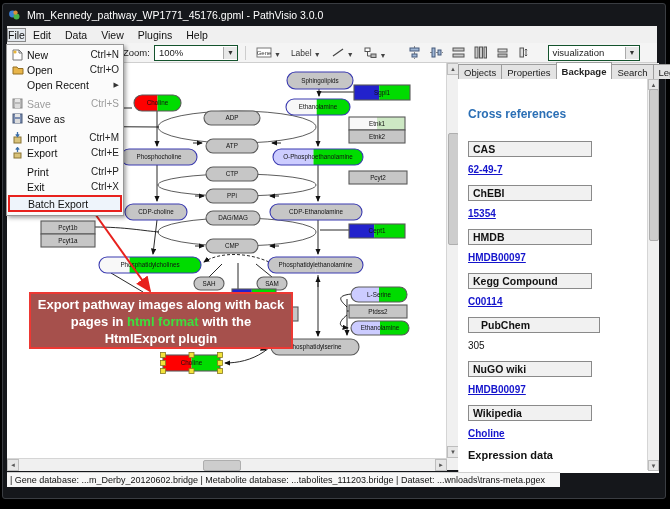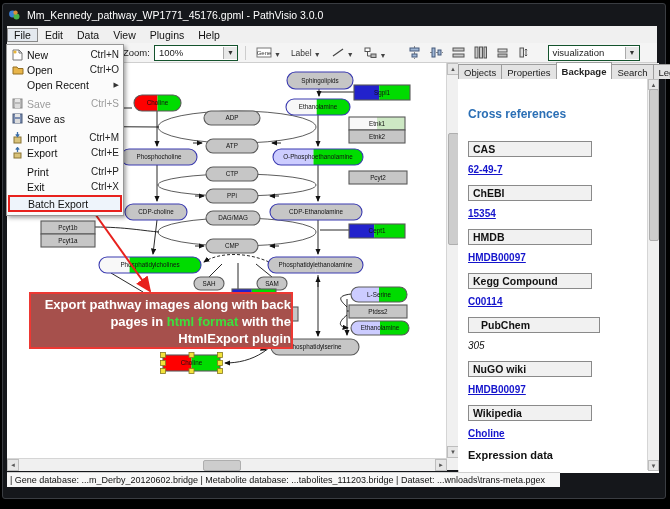--- a/index.html
+++ b/index.html
@@ -4,21 +4,21 @@
 <style>
   html,body{margin:0;padding:0;}
   body{width:670px;height:509px;background:#000;position:relative;overflow:hidden;
        font-family:"Liberation Sans",sans-serif;-webkit-font-smoothing:antialiased;}
   .abs{position:absolute;}
   
   #win{left:2px;top:3px;width:662px;height:494px;background:#15171b;border:1px solid #3a3d42;border-radius:3px;}
   #titlebar{left:8px;top:6px;width:648px;height:18px;color:#fff;font-size:10.5px;display:flex;align-items:center;gap:6px;}
   #menubar{left:7px;top:26px;width:650px;height:17px;background:#f0f0f0;border-bottom:1px solid #d9d9d9;display:flex;align-items:center;font-size:10.5px;color:#111;}
   .mb-item{padding:1px 7px;}
-  .mb-item.pressed{border:1px solid #8a8a8a;background:#e4e9ef;padding:0 6px;}
+  .mb-item.pressed{border:1px solid #8a8a8a;background:#e4e9ef;padding:0 0;}
   #toolbar{left:7px;top:43px;width:650px;height:20px;background:#f4f4f4;border-bottom:1px solid #cfcfcf;display:flex;align-items:center;font-size:9.5px;color:#222;gap:4px;padding-left:4px;box-sizing:border-box;}
   .combo{background:#fff;border:1px solid #14532d;height:14px;display:flex;align-items:center;font-size:9.5px;padding-left:4px;position:relative;}
   .combo .caret{margin-left:auto;width:13px;height:12px;background:#e8e8e8;border-left:1px solid #aaa;display:flex;align-items:center;justify-content:center;font-size:7px;color:#333;}
   .tbtn{display:flex;align-items:flex-end;gap:2px;padding:1px 3px;color:#333;}
   .tb-sep{width:1px;height:14px;background:#cdcdcd;margin:0 3px;}
   .caret-s{font-size:7px;color:#444;}
   .icon-btn{width:18px;height:15px;display:flex;align-items:center;justify-content:center;}
   
   #canvas{left:7px;top:63px;width:439px;height:395px;background:#fff;overflow:hidden;}
   #vscroll{left:446px;top:63px;width:12px;height:407px;background:#f0f0f0;border-left:1px solid #d5d5d5;}
@@ -44,21 +44,21 @@
   .fm-item{height:15px;display:flex;align-items:center;font-size:10.5px;color:#111;padding:0 4px 0 3px;position:relative;}
   .fm-item .fm-icon{width:15px;display:flex;align-items:center;justify-content:center;}
   .fm-label{margin-left:2px;}
   .fm-short{margin-left:auto;font-size:10px;color:#222;}
   .fm-item.disabled .fm-label,.fm-item.disabled .fm-short{color:#9c9c9c;}
   .fm-item.hl{border:2px solid #e8211d;background:#eef4fb;height:13px;margin:1px 1px;padding:0 2px 0 1px;}
   .fm-gap{height:4px;}
   .fm-sub{margin-left:auto;font-size:7px;color:#333;}
   
   #callout{left:29px;top:292px;width:260px;height:51px;background:#a6504c;border:2px solid #ed3833;color:#fff;
-           font-size:13px;font-weight:bold;text-align:right;line-height:17px;z-index:30;padding-top:2px;}
+           font-size:13px;font-weight:bold;text-align:center;line-height:17px;z-index:30;padding-top:2px;}
   #callout .grn{color:#3ede3e;}
   #redarrow{left:0;top:0;width:670px;height:509px;z-index:20;pointer-events:none;}
   svg text{font-family:"Liberation Sans",sans-serif;}
 </style>
 </head>
 <body>
 
 <div id="win" class="abs"></div>
 
 <div id="titlebar" class="abs">
@@ -573,21 +573,21 @@
   <div id="bp-sections">
       <div class="bp-sec-h" style="top: 62px;">CAS</div>
       <div class="bp-link" style="top: 85px;">62-49-7</div>
       <div class="bp-sec-h" style="top: 106px;">ChEBI</div>
       <div class="bp-link" style="top: 129px;">15354</div>
       <div class="bp-sec-h" style="top: 150px;">HMDB</div>
       <div class="bp-link" style="top: 173px;">HMDB00097</div>
       <div class="bp-sec-h" style="top: 194px;">Kegg Compound</div>
       <div class="bp-link" style="top: 217px;">C00114</div>
       <div class="bp-sec-h" style="top: 238px; padding-left: 12px;">PubChem</div>
-      <div class="bp-plain" style="top: 261px; font-style: italic;">305</div>
+      <div class="bp-plain" style="top: 261px;">305</div>
       <div class="bp-sec-h" style="top: 282px;">NuGO wiki</div>
       <div class="bp-link" style="top: 305px;">HMDB00097</div>
       <div class="bp-sec-h" style="top: 326px;">Wikipedia</div>
       <div class="bp-link" style="top: 349px;">Choline</div>
     </div>
   <div id="bp-footer" style="top:370px;">Expression data</div>
 </div>
 <div id="rscroll" class="abs">
   <div class="sb-btn" style="left:0;top:0;width:9px;height:9px;">▲</div>
   <div class="sb-thumb" style="left:1px;top:10px;width:8px;height:150px;"></div>

